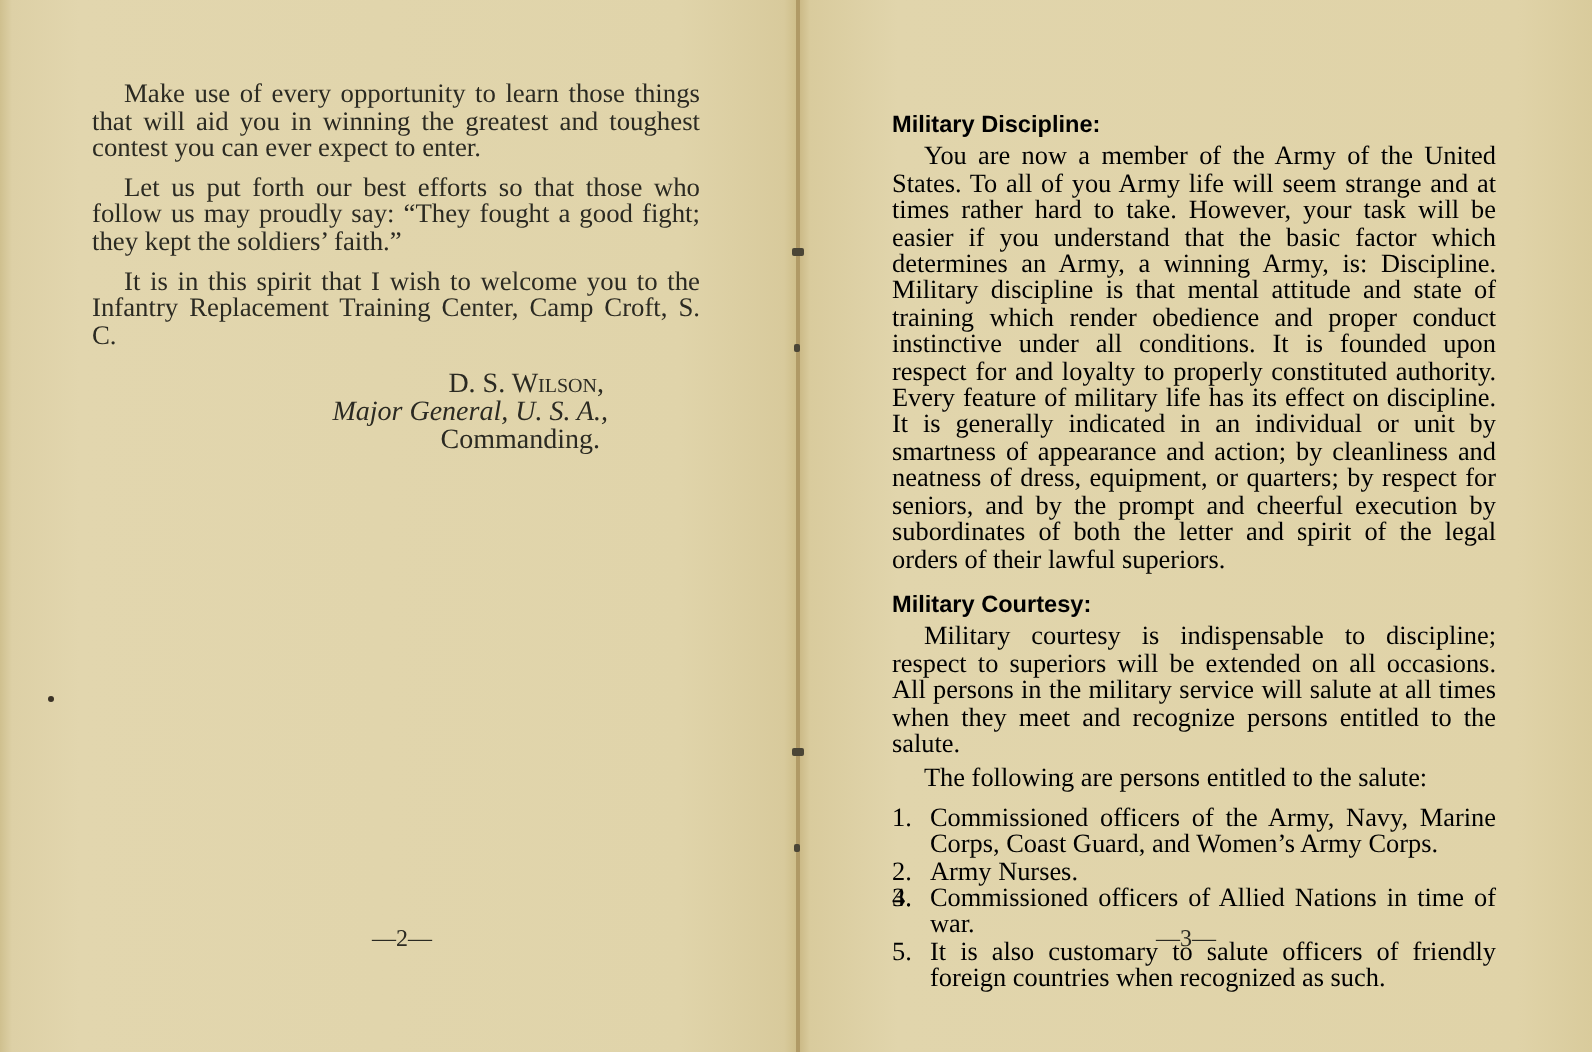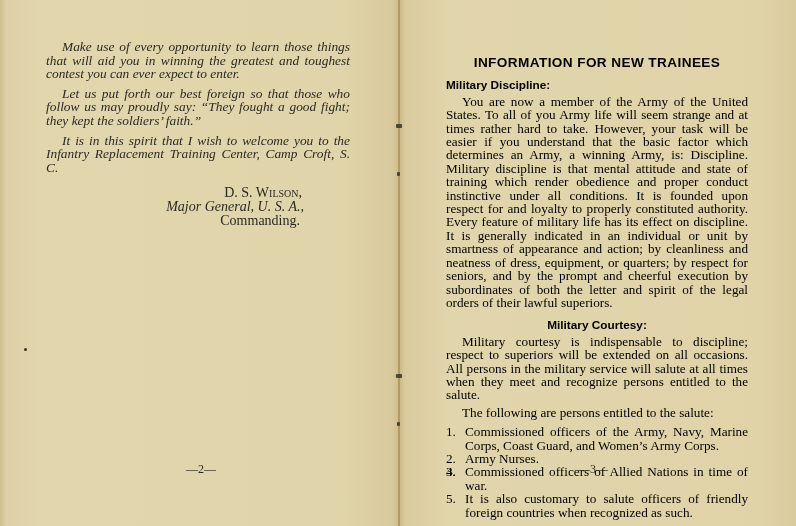--- a/index.html
+++ b/index.html
@@ -16,21 +16,21 @@
   .page.right {
     left:399px; width:397px;
     background: linear-gradient(90deg, #c9b783 0px, #d9cb9d 6px, #e1d5ac 50px, #e0d3a8 360px, #d9cb9c 397px);
   }
   .topedge { position:absolute; left:0; top:0; width:796px; height:2px; background:#3a3a30; }
   .spine { position:absolute; left:398px; top:0; width:2px; height:526px; background:#b09a66; }
   .staple { position:absolute; left:396px; width:6px; height:4px; background:#4a4536; border-radius:1px; }
   .speck { position:absolute; width:3px; height:3px; background:#3a3226; border-radius:50%; }
 
   .ltext { position:absolute; left:46px; top:40px; width:304px; font-size:13.4px; line-height:13.6px; }
-  .ltext p { margin:0 0 6px 0; text-align:justify; text-indent:16px;font-style:italic; }
+  .ltext p { margin:0 0 6px 0; text-align:justify; text-indent:16px; }
   .sig { position:absolute; left:0; width:304px; text-align:right; font-size:14px; line-height:13.6px; }
   .sig .name { font-variant:small-caps; padding-right:48px; }
   .sig .rank { font-style:italic; padding-right:46px; }
   .sig .cmd { padding-right:50px; }
   .folio { position:absolute; font-size:12px; }
 
   .rtext { position:absolute; left:446px; top:56px; width:302px; font-size:13.2px; line-height:13.4px; }
   .rtitle { text-align:center; font-family:"Liberation Sans", sans-serif; font-weight:bold; font-size:13.6px; letter-spacing:0.4px; margin:0 0 10px 0; }
   .rhead { font-family:"Liberation Sans", sans-serif; font-weight:bold; font-size:11.8px; margin:0 0 2px 0; }
   .rtext p { margin:0; text-align:justify; text-indent:16px; }
@@ -41,40 +41,39 @@
 </style>
 </head>
 <body>
 
 <div class="spread">
   <div class="topedge"></div>
 
   <div class="page left">
     <div class="ltext">
       <p>Make use of every opportunity to learn those things that will aid you in winning the greatest and toughest contest you can ever expect to enter.</p>
-      <p>Let us put forth our best foreign so that those who follow us may proudly say: “They fought a good fight; they kept the soldiers’ faith.”</p>
+      <p>Let us put forth our best efforts so that those who follow us may proudly say: “They fought a good fight; they kept the soldiers’ faith.”</p>
       <p>It is in this spirit that I wish to welcome you to the Infantry Replacement Training Center, Camp Croft, S. C.</p>
       <div class="sig" style="position:relative; margin-top:12px;">
         <div class="name">D. S. Wilson,</div>
         <div class="rank">Major General, U. S. A.,</div>
         <div class="cmd">Commanding.</div>
       </div>
     </div>
     <div class="folio" style="left:186px; top:462px;">—2—</div>
     <div class="speck" style="left:24px; top:348px;"></div>
   </div>
 
   <div class="page right"></div>
   <div class="rtext">
-    <div class="rtitle">INFORMATION FOR NEW TRAINEES</div>
 
     <div class="rhead">Military Discipline:</div>
     <p>You are now a member of the Army of the United States. To all of you Army life will seem strange and at times rather hard to take. However, your task will be easier if you understand that the basic factor which determines an Army, a winning Army, is: Discipline. Military discipline is that mental attitude and state of training which render obedience and proper conduct instinctive under all conditions. It is founded upon respect for and loyalty to properly constituted authority. Every feature of military life has its effect on discipline. It is generally indicated in an individual or unit by smartness of appearance and action; by cleanliness and neatness of dress, equipment, or quarters; by respect for seniors, and by the prompt and cheerful execution by subordinates of both the letter and spirit of the legal orders of their lawful superiors.</p>
 
-    <div class="rhead" style="margin-top:10px;text-align:center;">Military Courtesy:</div>
+    <div class="rhead" style="margin-top:10px;">Military Courtesy:</div>
     <p>Military courtesy is indispensable to discipline; respect to superiors will be extended on all occasions. All persons in the military service will salute at all times when they meet and recognize persons entitled to the salute.</p>
     <p class="gap">The following are persons entitled to the salute:</p>
 
     <ol>
       <li><span class="num">1.</span><span>Commissioned officers of the Army, Navy, Marine Corps, Coast Guard, and Women’s Army Corps.</span></li>
       <li><span class="num">2.</span><span>Army Nurses.</span></li>
       <li><span class="num">3.</span></li>
       <li><span class="num">4.</span><span>Commissioned officers of Allied Nations in time of war.</span></li>
       <li><span class="num">5.</span><span>It is also customary to salute officers of friendly foreign countries when recognized as such.</span></li>
     </ol>

